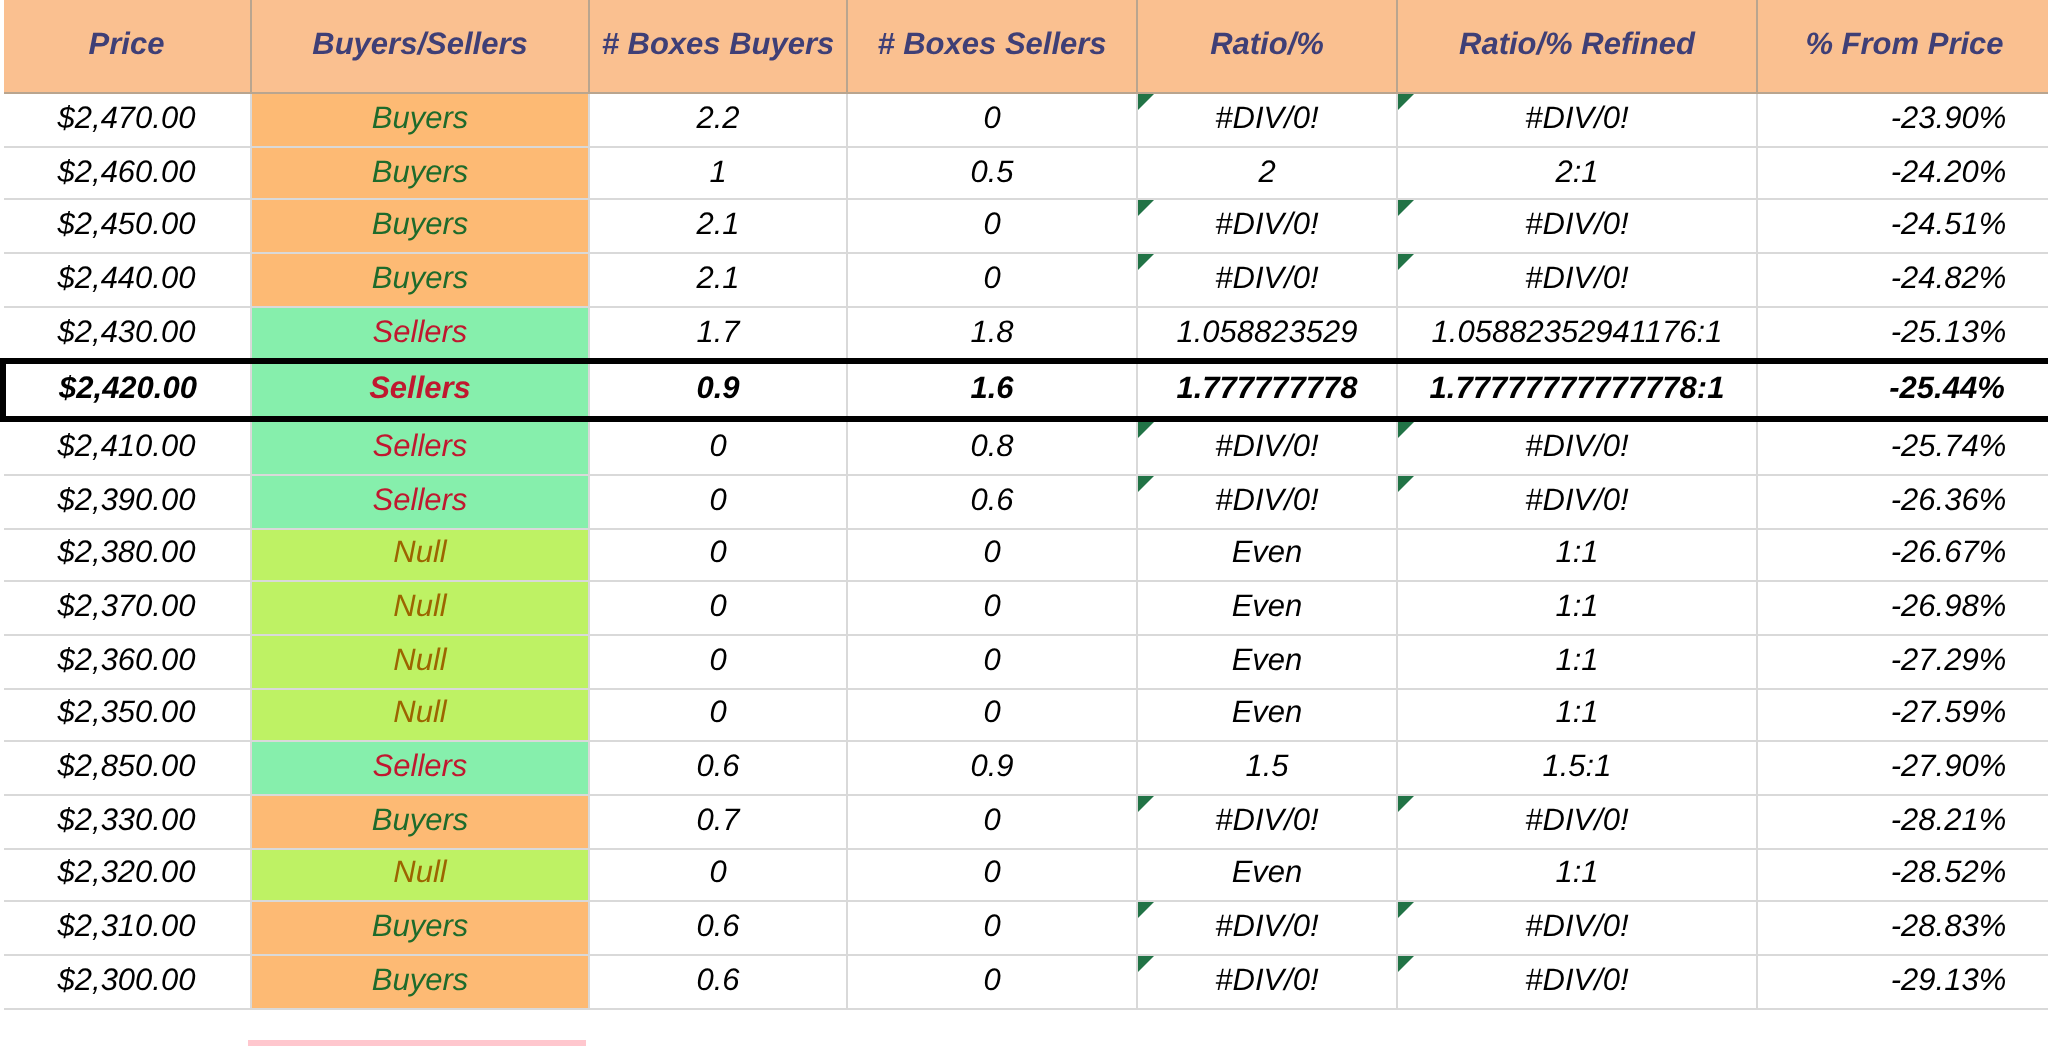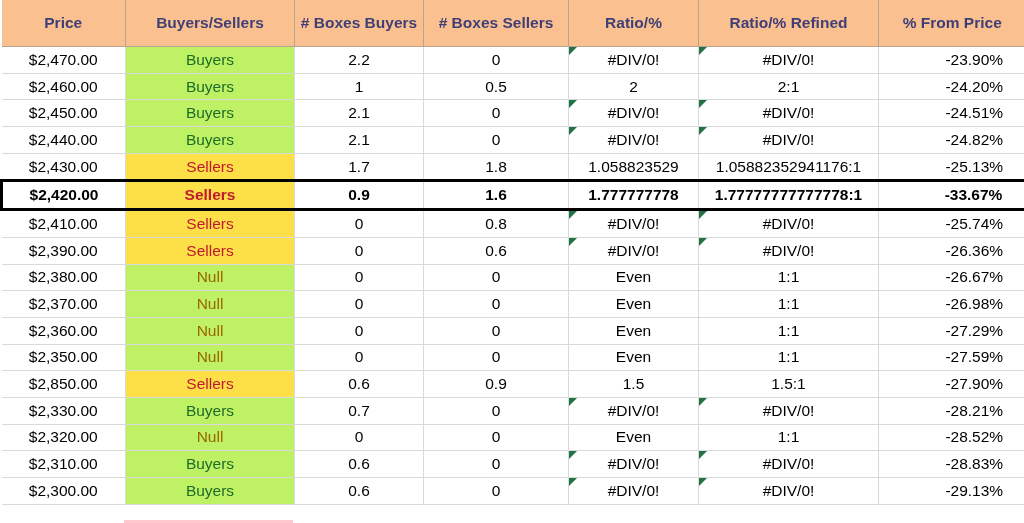--- a/index.html
+++ b/index.html
@@ -11,20 +11,21 @@
     width: 1024px;
     height: 523px;
     overflow: hidden;
     font-family: "Liberation Sans", sans-serif;
   }
   #sheet {
     width: 1024px;
     height: 523px;
     position: relative;
     overflow: hidden;
+    font-style: italic;
   }
   table.grid {
     border-collapse: collapse;
     table-layout: fixed;
     width: 1024px;
   }
   table.grid col.c-price       { width: 124px; }
   table.grid col.c-side        { width: 169px; }
   table.grid col.c-boxb        { width: 129px; }
   table.grid col.c-boxs        { width: 145px; }
@@ -57,22 +58,22 @@
     padding: 0 4px;
     white-space: nowrap;
     overflow: hidden;
     position: relative;
     background: #ffffff;
   }
   tbody td:last-child { border-right: none; padding-left: 48px; }
   tbody td.col-price { border-right: 1px solid #d9d9d9; }
 
   
-  td.fill-buyers { background: #bef264; color: #1e6b2b; }
-  td.fill-sellers{ background: #fde047; color: #c0182f; }
+  td.fill-buyers { background: #fdba74; color: #1e6b2b; }
+  td.fill-sellers{ background: #86efac; color: #c0182f; }
   td.fill-null   { background: #bef264; color: #9c6500; }
 
   
   tr.row-highlight td {
     font-weight: bold;
     border-top: 3px solid #000000;
     border-bottom: 3px solid #000000;
   }
   tr.row-highlight td.col-price { border-left: 3px solid #000000; }
   tr.row-highlight td.col-pct   { border-right: 3px solid #000000; }
@@ -174,21 +175,21 @@
           <td><span>1.05882352941176:1</span></td>
           <td class="col-pct"><span>-25.13%</span></td>
         </tr>
         <tr class="row-highlight">
           <td class="col-price"><span>$2,420.00</span></td>
           <td class="fill-sellers"><span>Sellers</span></td>
           <td><span>0.9</span></td>
           <td><span>1.6</span></td>
           <td><span>1.777777778</span></td>
           <td><span>1.77777777777778:1</span></td>
-          <td class="col-pct"><span>-33.67%</span></td>
+          <td class="col-pct"><span>-25.44%</span></td>
         </tr>
         <tr>
           <td class="col-price"><span>$2,410.00</span></td>
           <td class="fill-sellers"><span>Sellers</span></td>
           <td><span>0</span></td>
           <td><span>0.8</span></td>
           <td><span class="err-flag"></span><span>#DIV/0!</span></td>
           <td><span class="err-flag"></span><span>#DIV/0!</span></td>
           <td class="col-pct"><span>-25.74%</span></td>
         </tr>

